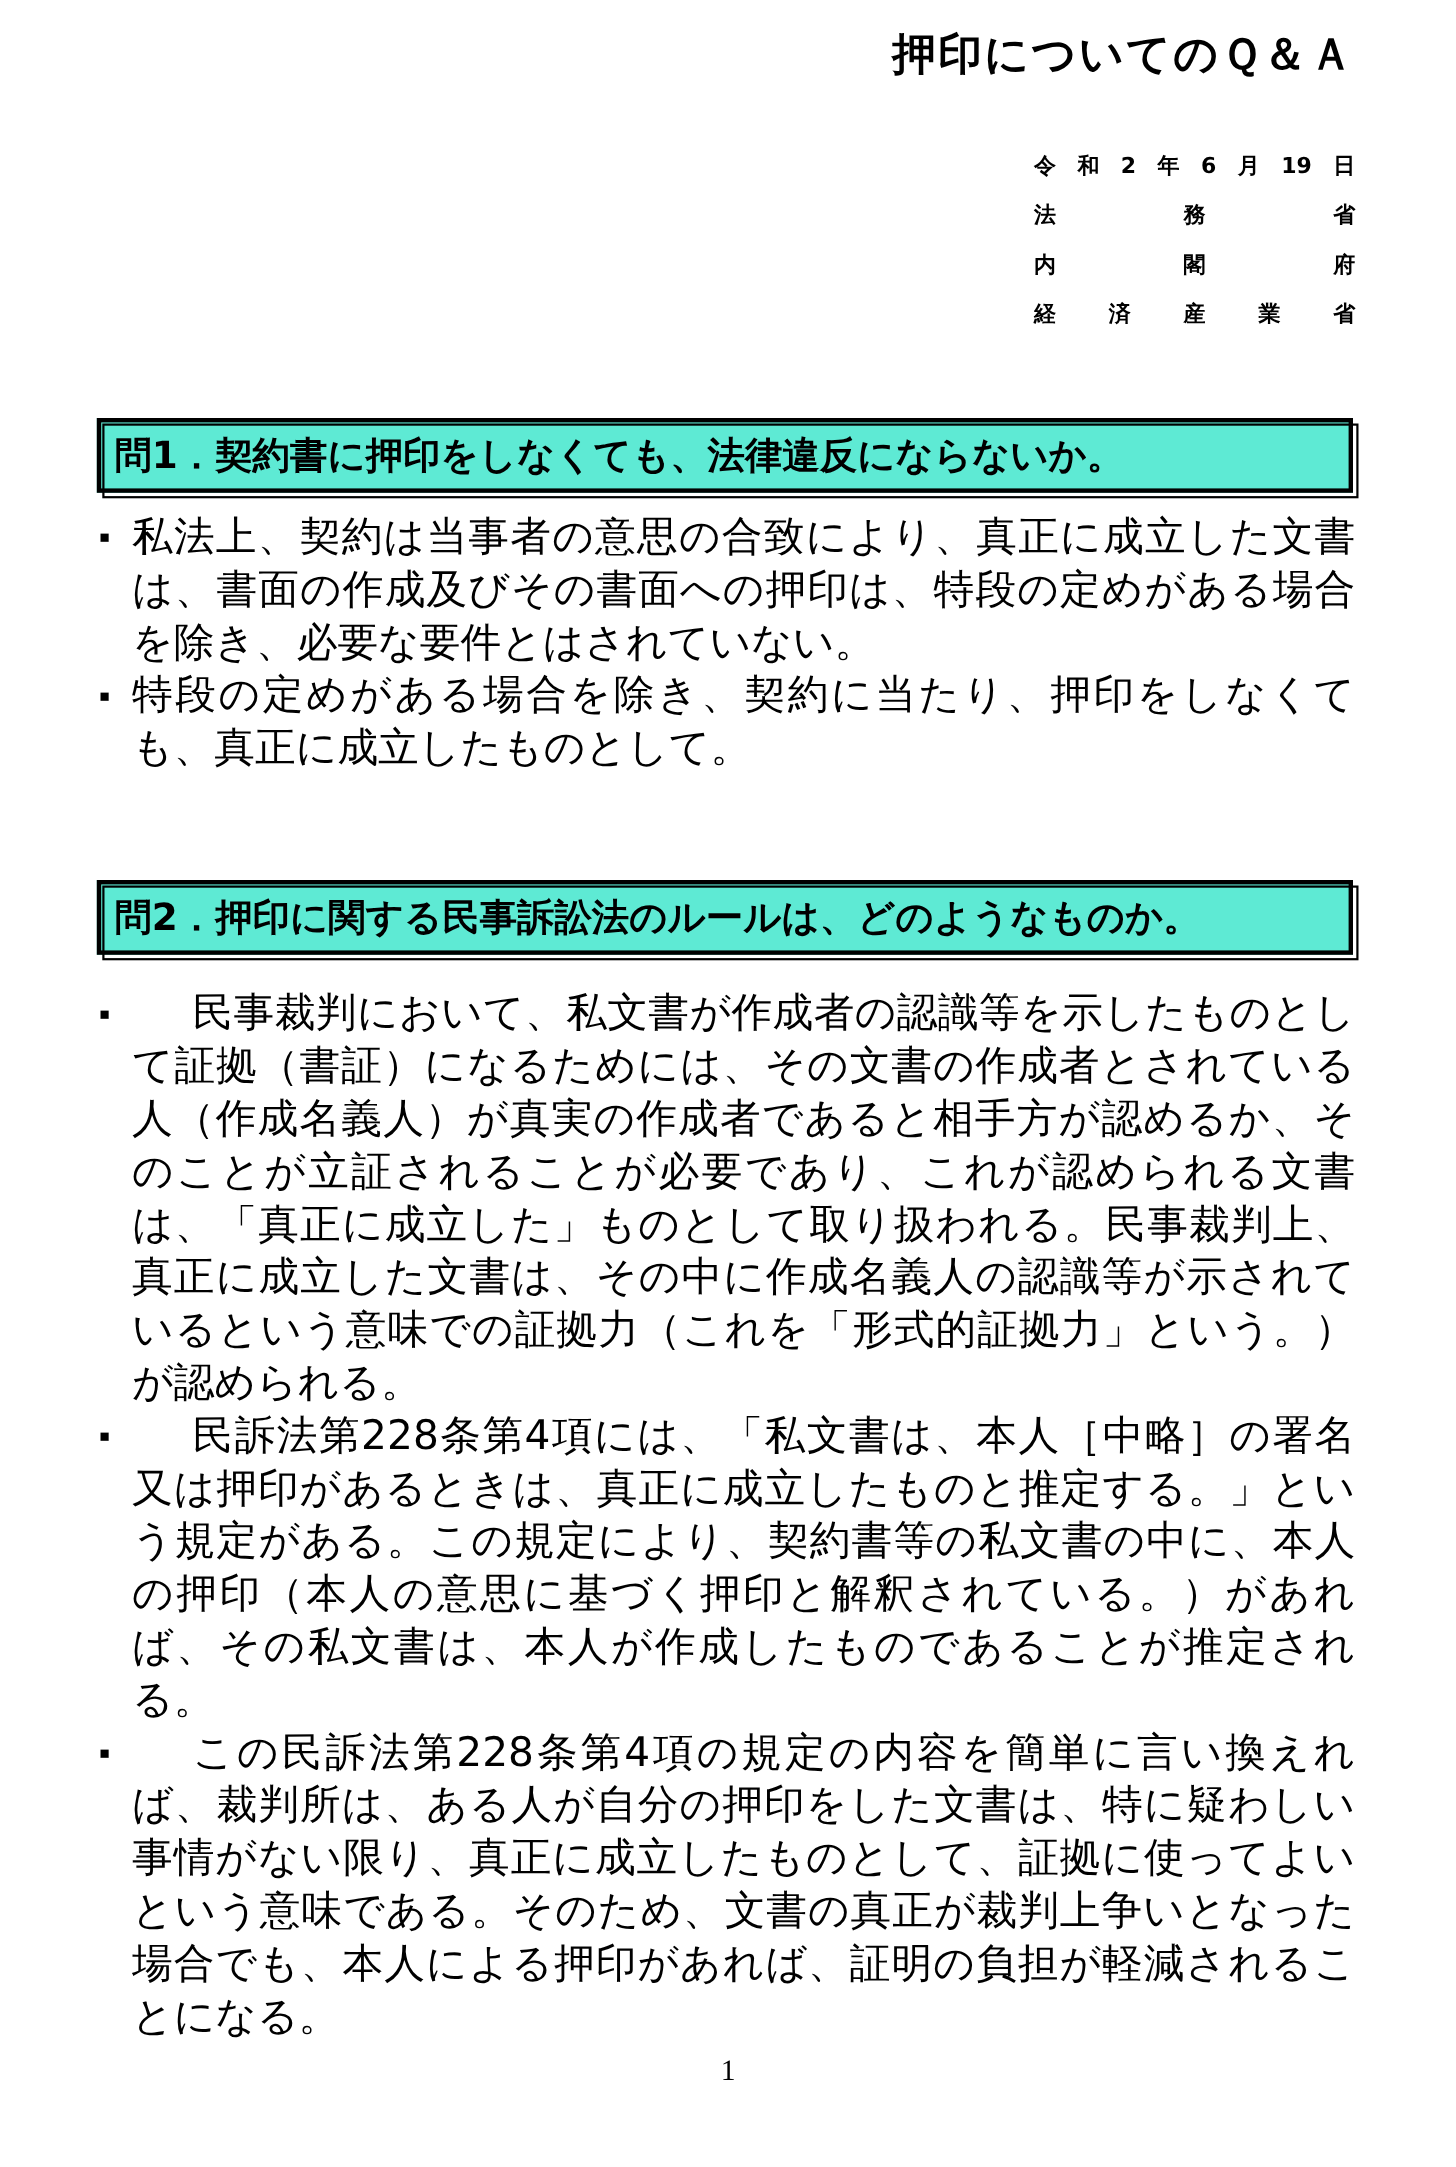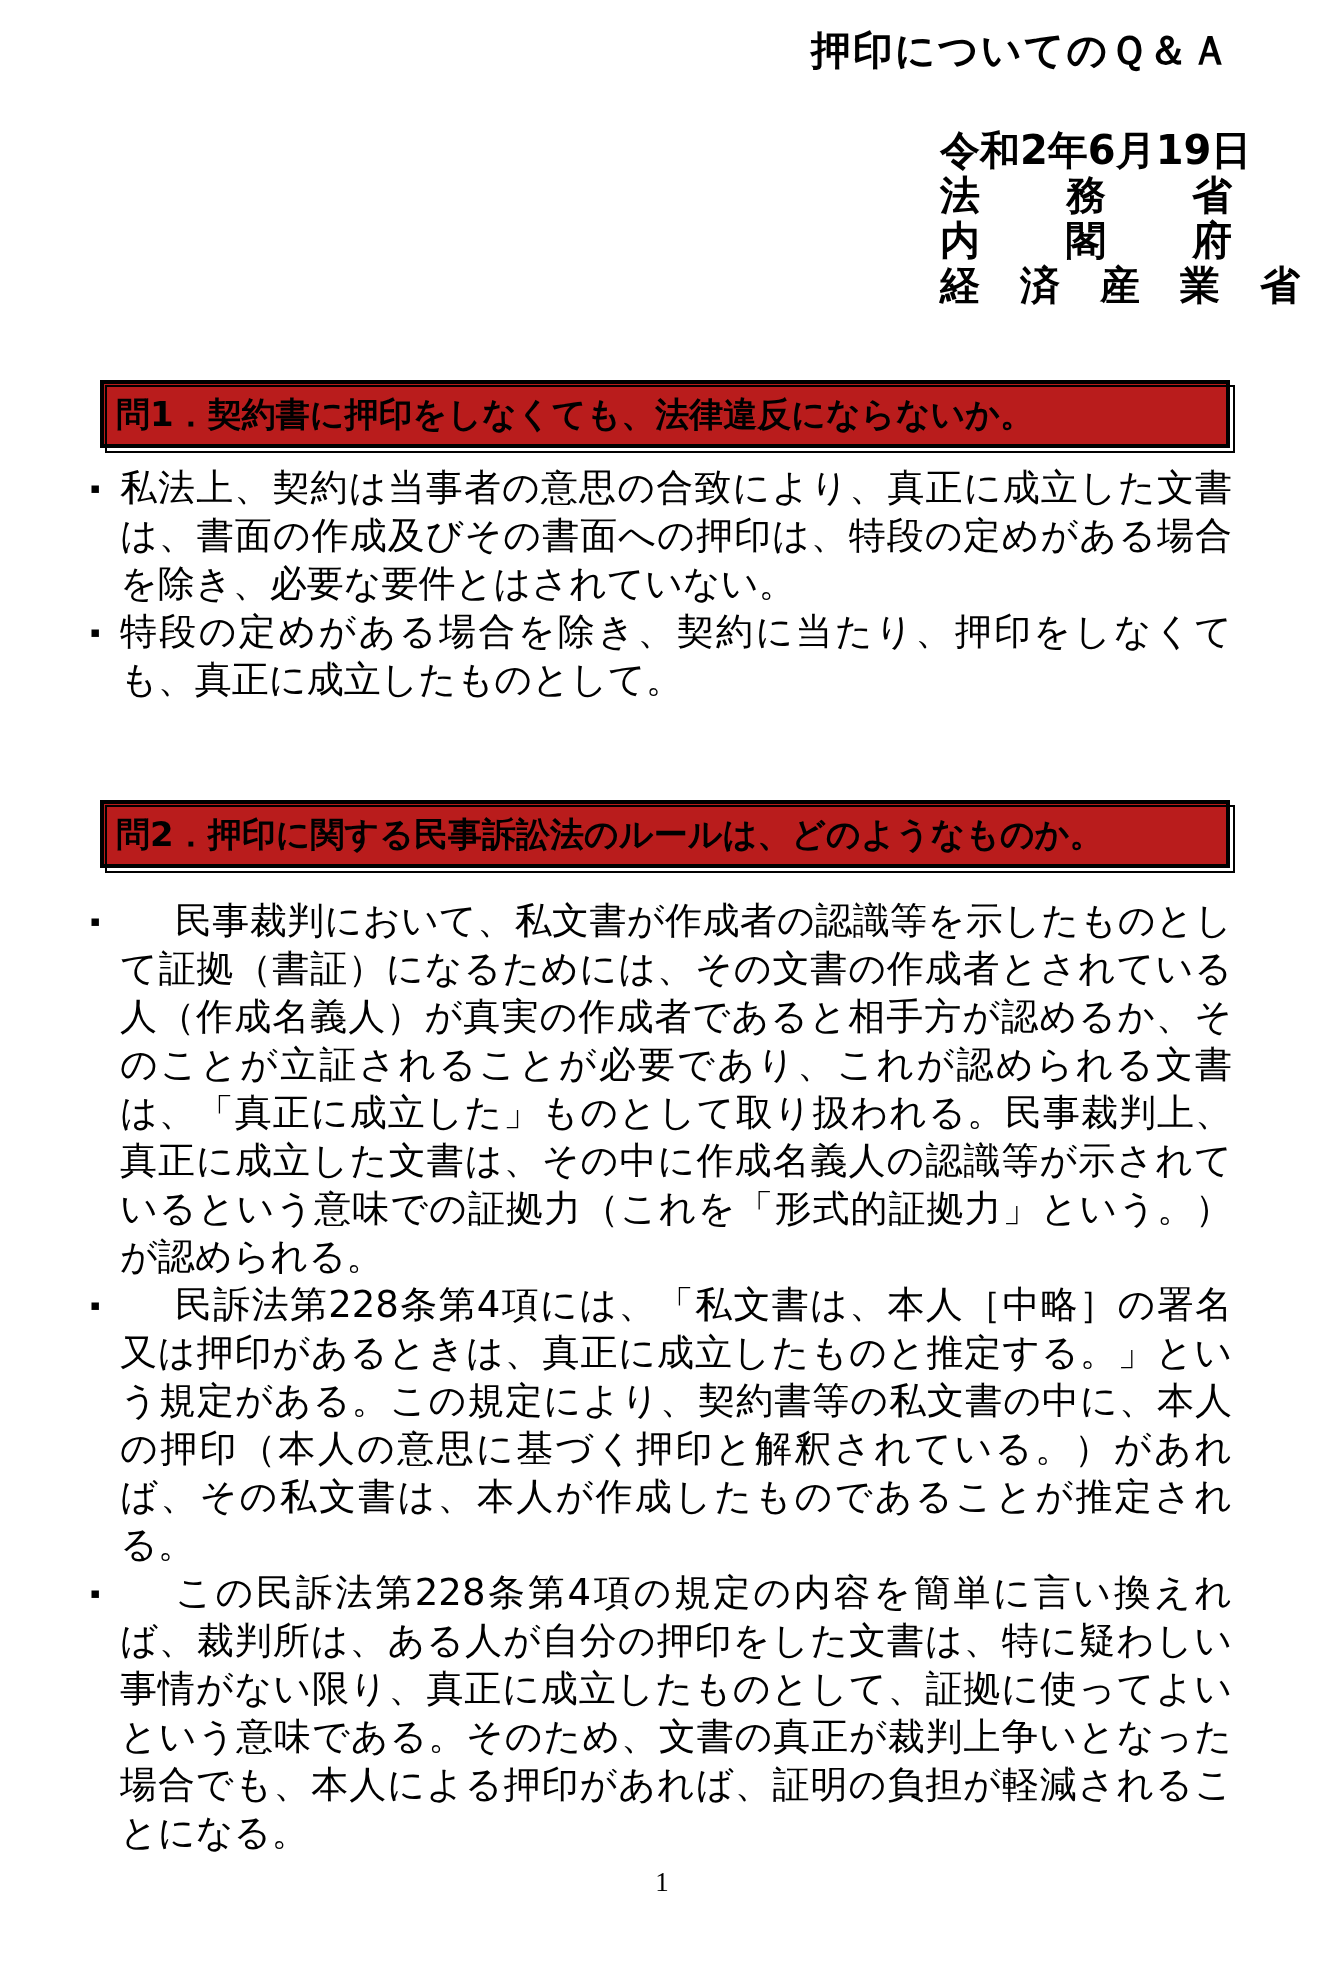--- a/index.html
+++ b/index.html
@@ -18,41 +18,40 @@
   .doc-title {
     text-align: right;
     font-size: 40px;
     font-weight: bold;
     line-height: 56px;
     letter-spacing: 2px;
   }
   .byline {
     width: 292px;
     margin: 50px 0 0 auto;
-    font-size: 40px;
+    font-size: 20px;
     font-weight: bold;
     line-height: 45px;
   }
   .byline .byline-line {
     white-space: pre;
     text-align: justify;
     text-align-last: justify;
   }
   .qsection-1 { margin-top: 72px; }
   .qsection-2 { margin-top: 96px; }
   .qbox {
     position: relative;
     border: 4px solid #000;
-    margin-left: 12px;
     margin-right: 2px;
     padding: 10px 12px;
     font-size: 34px;
     font-weight: bold;
     line-height: 40px;
-    background: #b91c1c;
+    background: #5eead4;
   }
   
   .qbox::after {
     content: "";
     position: absolute;
     top: -4px; left: -4px; right: -4px; bottom: -4px;
     transform: translate(5px, 5px);
     border: 2px solid #000;
     pointer-events: none;
   }

